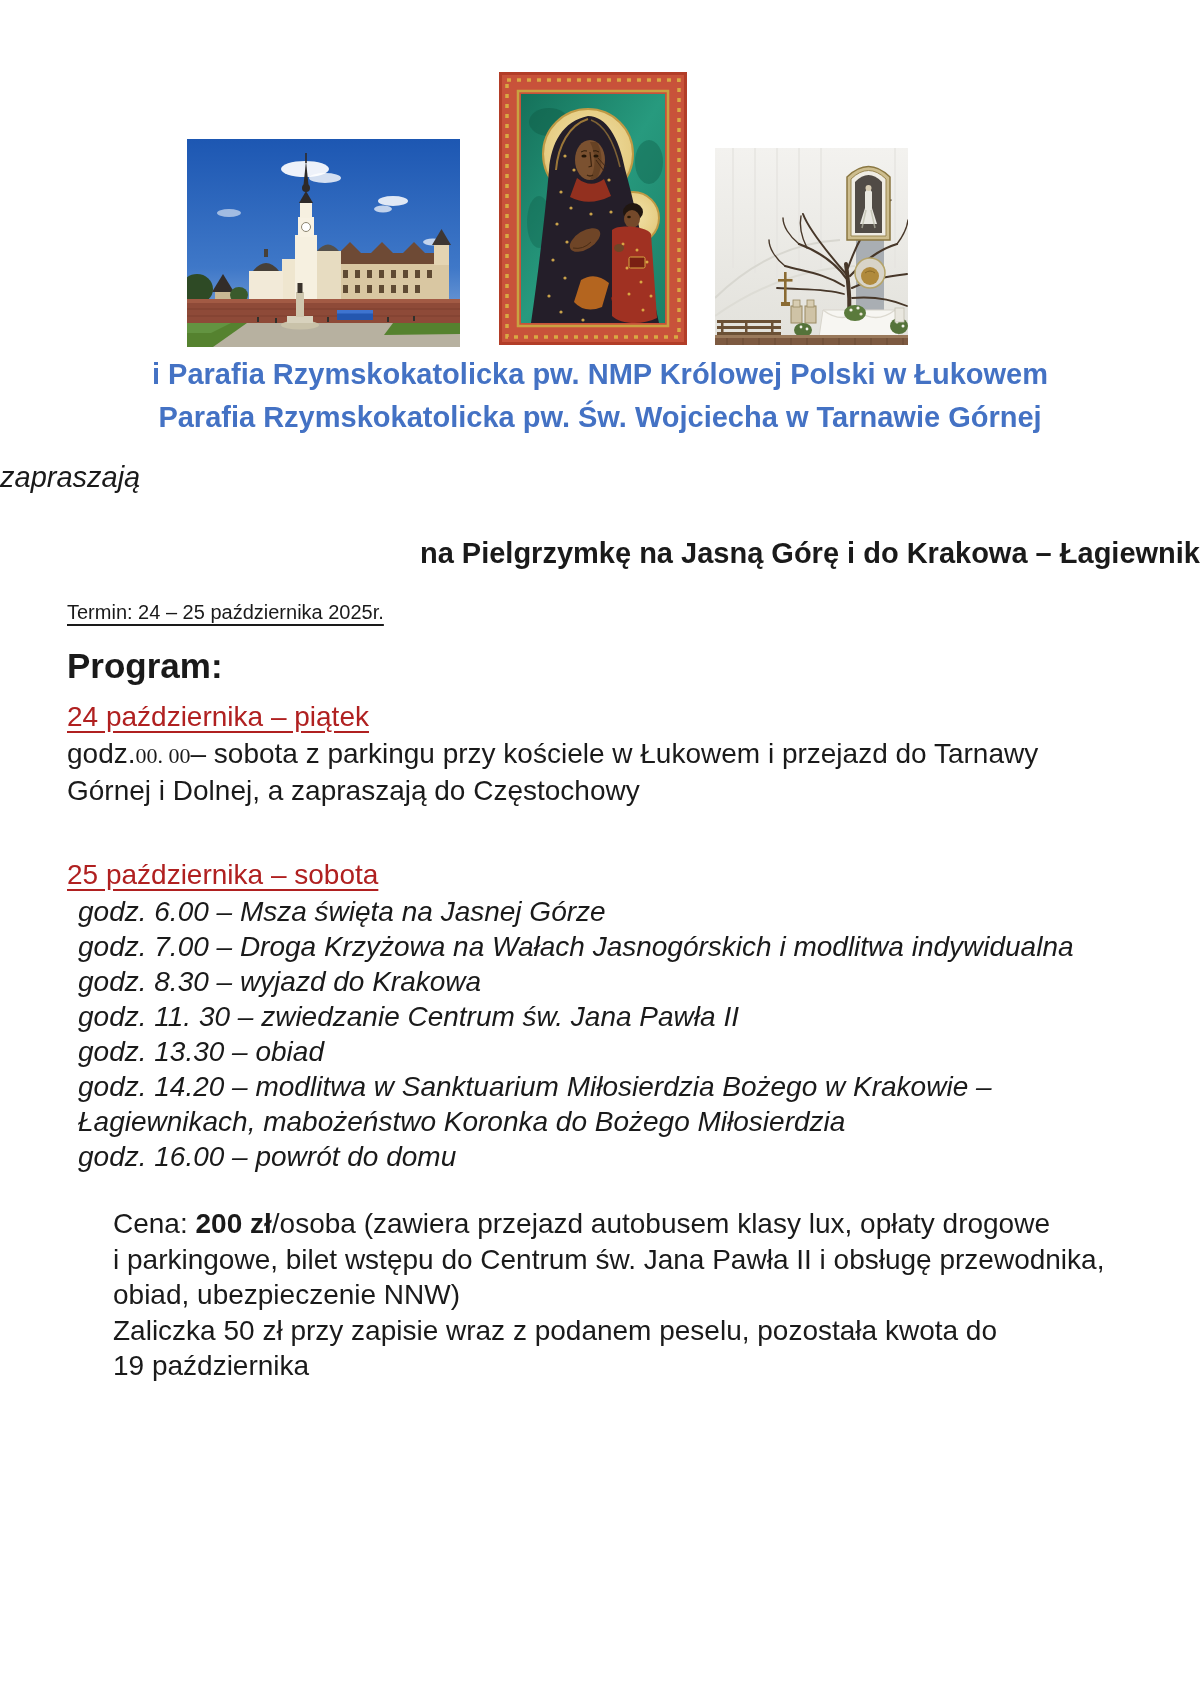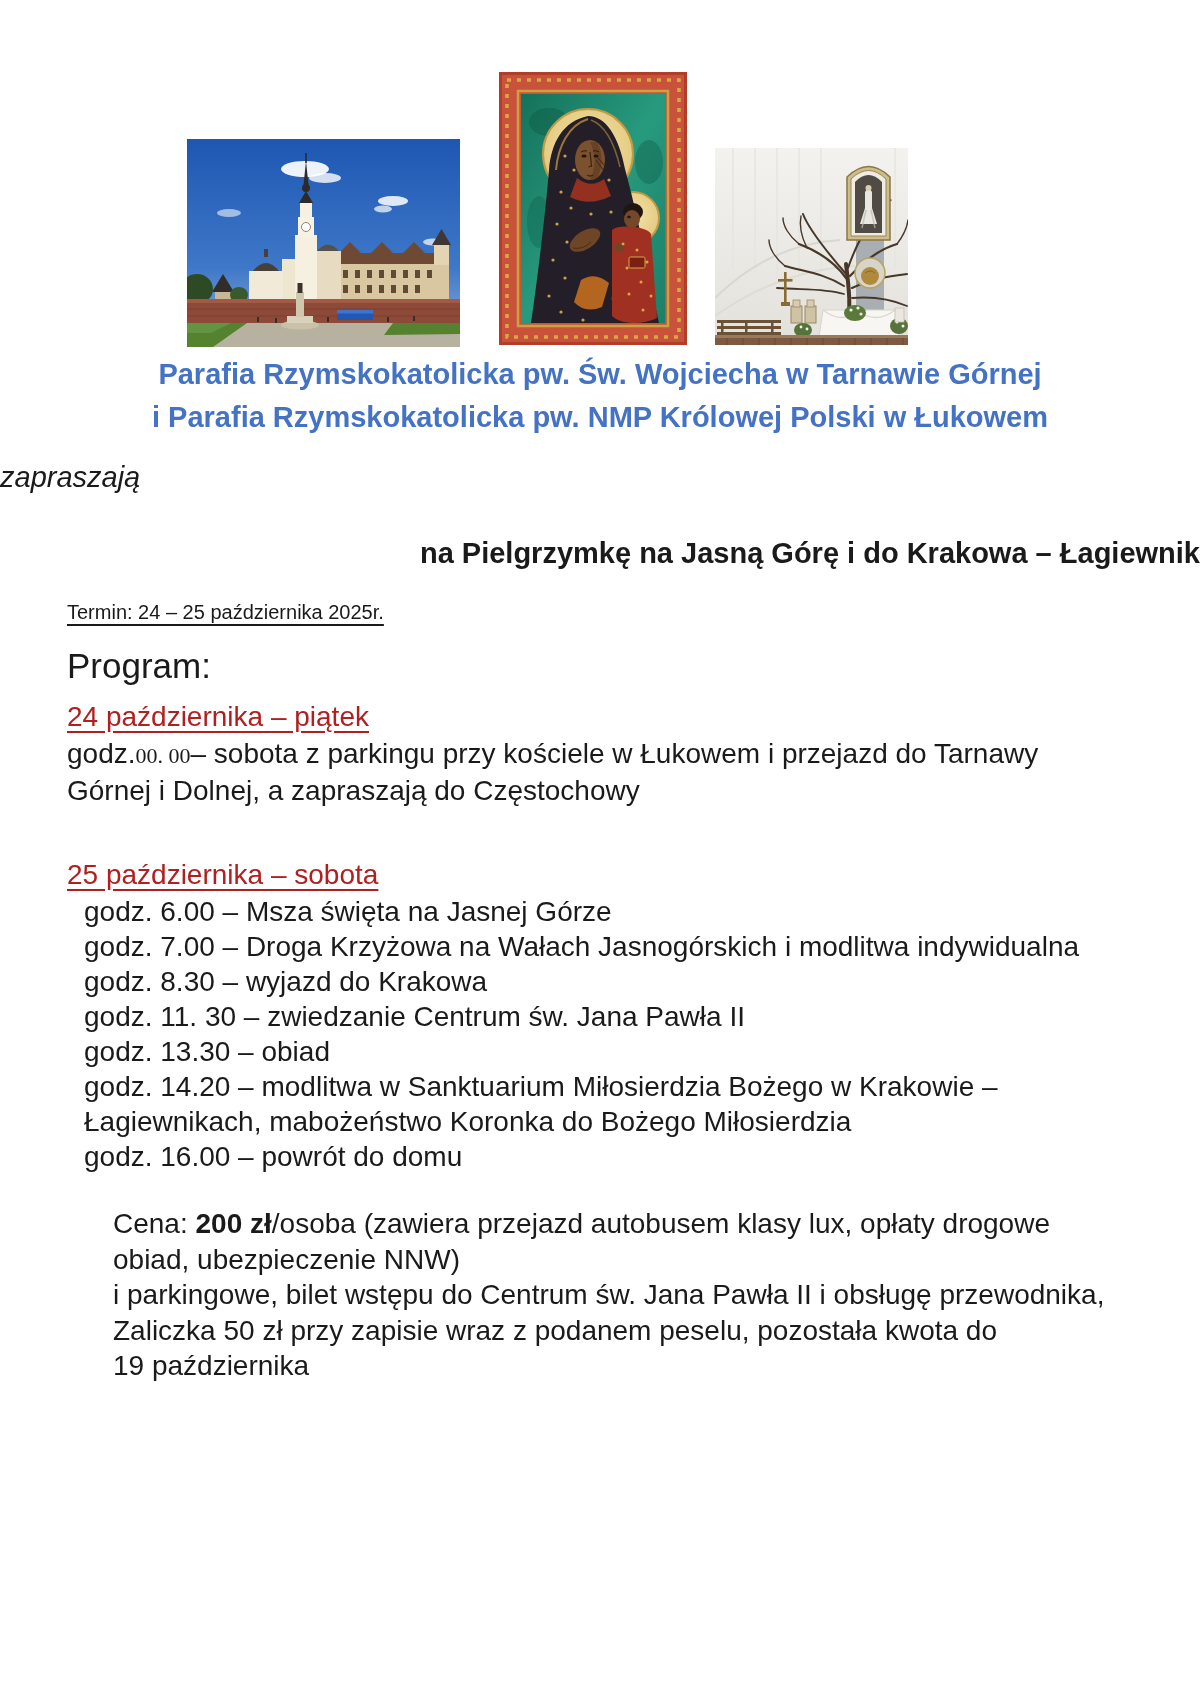--- a/index.html
+++ b/index.html
@@ -34,31 +34,31 @@
   .pilgrimage-title{
     position:absolute;top:537px;left:0;width:100%;
     text-align:right;font-weight:bold;font-size:29px;
   }
   .termin{
     position:absolute;top:601px;left:67px;
     font-size:20px;text-decoration:underline;text-underline-offset:5px;
   }
   .program-heading{
     position:absolute;top:646px;left:67px;
-    font-size:35px;font-weight:normal;
+    font-size:35px;font-weight:bold;
   }
   .red-heading{
     color:var(--accent-red);
     font-size:28px;text-decoration:underline;text-underline-offset:5px;
   }
   #day1-heading{position:absolute;top:701px;left:67px;text-align:center;}
   #day2-heading{position:absolute;top:859px;left:67px;}
   .body-block{font-size:28px;line-height:35px;}
   #day1-text{position:absolute;top:736px;left:67px;right:55px;}
-  #day2-text{position:absolute;top:894px;left:84px;right:45px;}
+  #day2-text{position:absolute;top:894px;left:78px;right:45px;font-style:italic;}
   #price-text{position:absolute;top:1206px;left:67px;right:45px;line-height:35.5px;margin-left:46px;}
   .time-alt{font-family:Liberation Serif, serif;font-size:22px;}
   .bold{font-weight:bold;}
 </style>
 </head>
 <body>
 
 <div class="page">
 
   <svg id="photo-monastery" class="photo" viewBox="0 0 273 208" preserveAspectRatio="none" aria-hidden="true">
@@ -337,22 +337,22 @@
       <line x1="108" y1="190" x2="108" y2="197"></line>
         <line x1="124" y1="190" x2="124" y2="197"></line>
       <line x1="140" y1="190" x2="140" y2="197"></line>
         <line x1="156" y1="190" x2="156" y2="197"></line>
       <line x1="172" y1="190" x2="172" y2="197"></line>
         <line x1="188" y1="190" x2="188" y2="197"></line>
     </g>
   </svg>
 
   <div class="parish-heading">
+    <div>i Parafia Rzymskokatolicka pw. NMP Królowej Polski w Łukowem</div>
     <div>Parafia Rzymskokatolicka pw. Św. Wojciecha w Tarnawie Górnej</div>
-    <div>i Parafia Rzymskokatolicka pw. NMP Królowej Polski w Łukowem</div>
   </div>
 
   <div class="invitation">zapraszają</div>
 
   <div class="pilgrimage-title">na Pielgrzymkę na Jasną Górę i do Krakowa – Łagiewnik</div>
 
   <div class="termin">Termin: 24 – 25 października 2025r.</div>
 
   <div class="program-heading">Program:</div>
 
@@ -371,19 +371,19 @@
     <div>godz. 8.30 – wyjazd do Krakowa</div>
     <div>godz. 11. 30 – zwiedzanie Centrum św. Jana Pawła II</div>
     <div>godz. 13.30 – obiad</div>
     <div>godz. 14.20 – modlitwa w Sanktuarium Miłosierdzia Bożego w Krakowie –</div>
     <div>Łagiewnikach, mabożeństwo Koronka do Bożego Miłosierdzia</div>
     <div>godz. 16.00 – powrót do domu</div>
   </div>
 
   <div id="price-text" class="body-block">
     <div><span>Cena: </span><span class="bold">200 zł</span><span>/osoba (zawiera przejazd autobusem klasy lux, opłaty drogowe</span></div>
+    <div>i parkingowe, bilet wstępu do Centrum św. Jana Pawła II i obsługę przewodnika,</div>
     <div>obiad, ubezpieczenie NNW)</div>
-    <div>i parkingowe, bilet wstępu do Centrum św. Jana Pawła II i obsługę przewodnika,</div>
     <div>Zaliczka 50 zł przy zapisie wraz z podanem peselu, pozostała kwota do</div>
     <div>19 października</div>
   </div>
 
 </div>
 
 </body></html>

